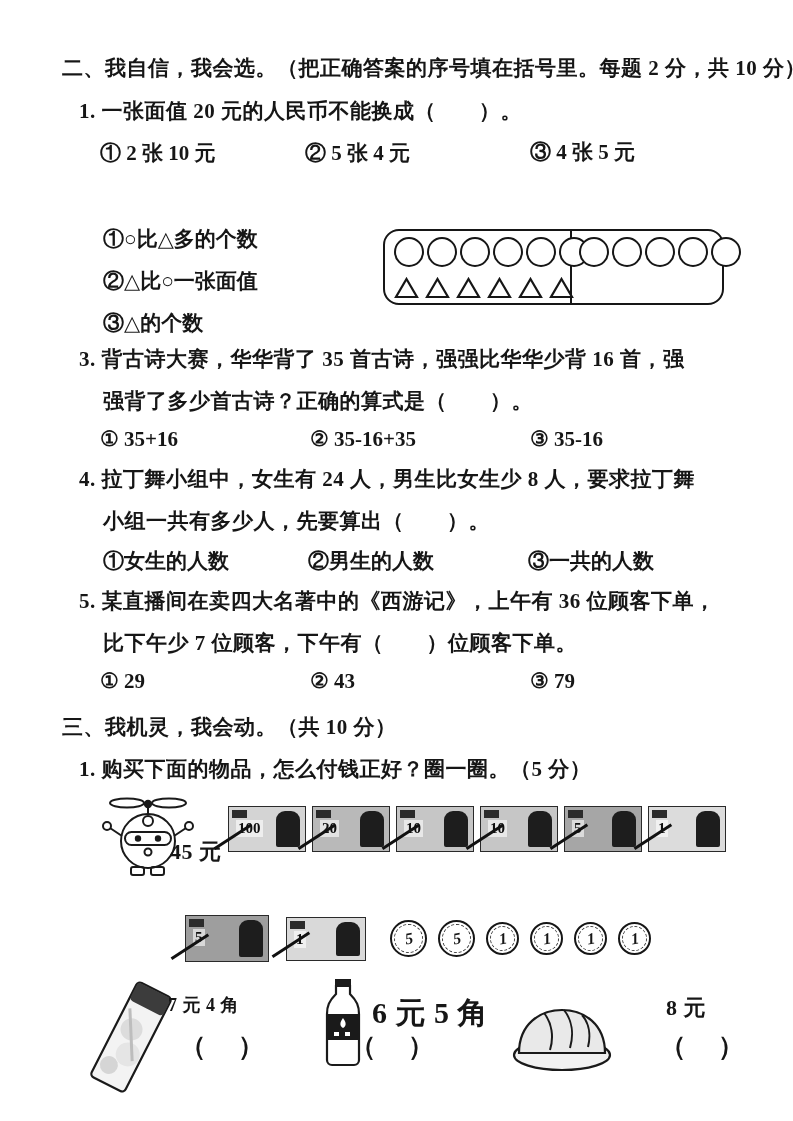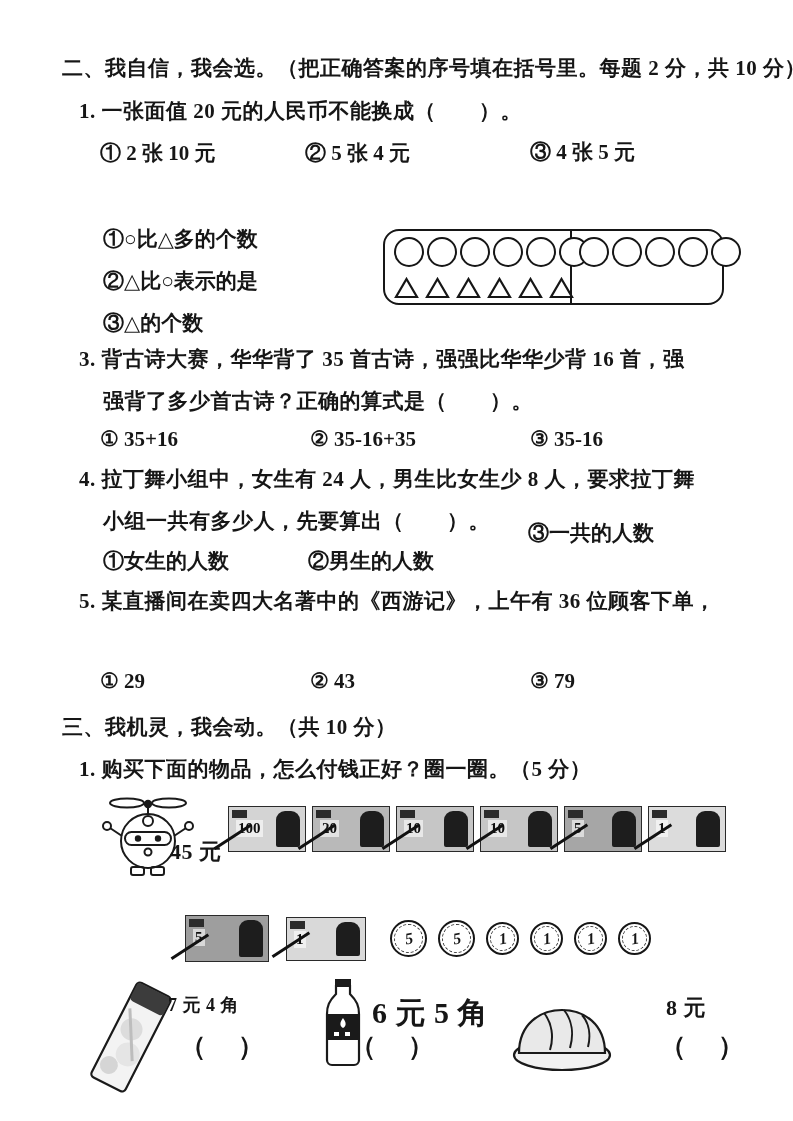--- a/index.html
+++ b/index.html
@@ -55,21 +55,21 @@
 <div id="page">
 
   <div class="h" style="top:54px;">二、我自信，我会选。（把正确答案的序号填在括号里。每题 2 分，共 10 分）</div>
 
   <div class="t" style="top:97px;left:79px;">1. 一张面值 20 元的人民币不能换成（　　）。</div>
   <div class="opt" style="top:139px;left:100px;">① 2 张 10 元</div>
   <div class="opt" style="top:139px;left:305px;">② 5 张 4 元</div>
   <div class="opt" style="top:138px;left:530px;">③ 4 张 5 元</div>
 
   <div class="opt" style="top:225px;left:103px;">①○比△多的个数</div>
-  <div class="opt" style="top:267px;left:103px;">②△比○表示的是</div>
+  <div class="opt" style="top:267px;left:103px;">②△比○一张面值</div>
   <div class="opt" style="top:309px;left:103px;">③△的个数</div>
 
   <div class="diagram">
     <div class="diag-left">
       <div class="srow">
           <span class="shape-circle"></span>
           <span class="shape-circle"></span>
           <span class="shape-circle"></span>
           <span class="shape-circle"></span>
           <span class="shape-circle"></span>
@@ -122,23 +122,24 @@
   <div class="t" style="top:345px;left:79px;">3. 背古诗大赛，华华背了 35 首古诗，强强比华华少背 16 首，强</div>
   <div class="t" style="top:387px;left:103px;">强背了多少首古诗？正确的算式是（　　）。</div>
   <div class="opt" style="top:427px;left:100px;">① 35+16</div>
   <div class="opt" style="top:427px;left:310px;">② 35-16+35</div>
   <div class="opt" style="top:427px;left:530px;text-align:right;">③ 35-16</div>
 
   <div class="t" style="top:465px;left:79px;">4. 拉丁舞小组中，女生有 24 人，男生比女生少 8 人，要求拉丁舞</div>
   <div class="t" style="top:507px;left:103px;">小组一共有多少人，先要算出（　　）。</div>
   <div class="opt" style="top:547px;left:103px;">①女生的人数</div>
   <div class="opt" style="top:547px;left:308px;">②男生的人数</div>
-  <div class="opt" style="top:519px;left:528px;">③一共的人数</div>
+  <div class="opt" style="top:547px;left:528px;">③一共的人数</div>
 
   <div class="t" style="top:587px;left:79px;">5. 某直播间在卖四大名著中的《西游记》，上午有 36 位顾客下单，</div>
+  <div class="t" style="top:629px;left:103px;">比下午少 7 位顾客，下午有（　　）位顾客下单。</div>
   <div class="opt" style="top:669px;left:100px;">① 29</div>
   <div class="opt" style="top:669px;left:310px;">② 43</div>
   <div class="opt" style="top:669px;left:530px;">③ 79</div>
 
   <div class="h" style="top:713px;">三、我机灵，我会动。（共 10 分）</div>
   <div class="t" style="top:755px;left:79px;">1. 购买下面的物品，怎么付钱正好？圈一圈。（5 分）</div>
 
   <div class="abs" style="left:98px;top:793px;">
     <svg width="100" height="85" viewBox="0 0 100 85">
       <g fill="none" stroke="#1a1a1a" stroke-width="2">

